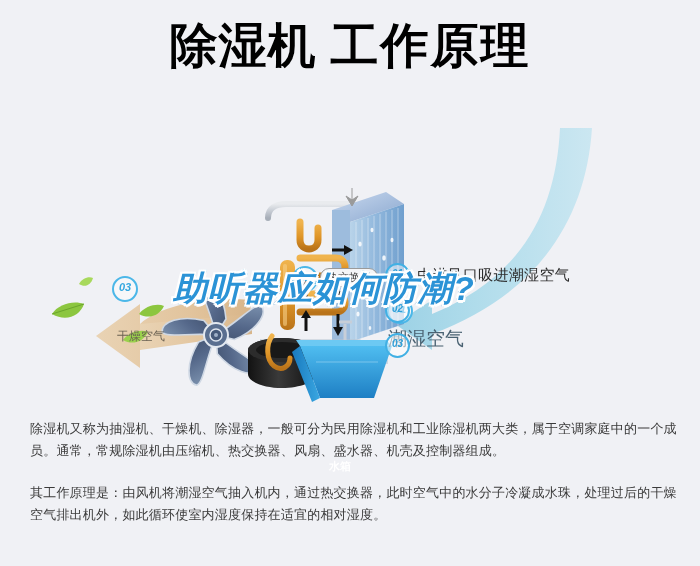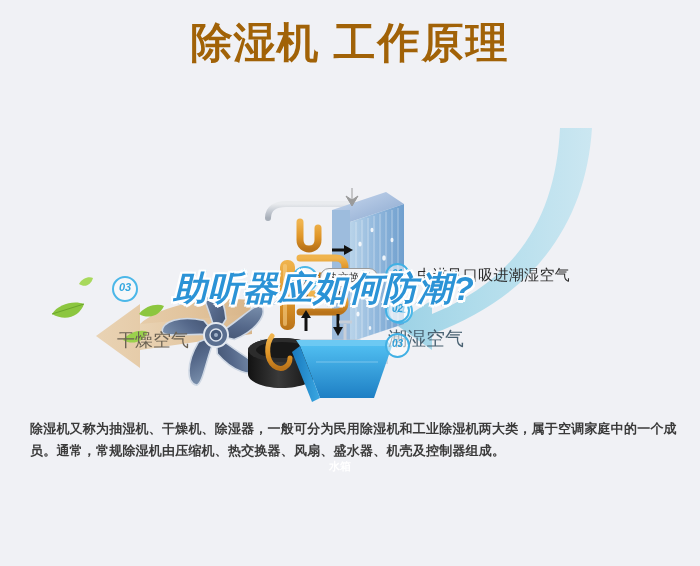--- a/index.html
+++ b/index.html
@@ -23,24 +23,24 @@
   }
 
   
   .header {
     position: absolute;
     left: 0; top: 22px;
     width: 700px;
     text-align: center;
   }
   .header-title {
-    font-size: 42px;
+    font-size: 48px;
     font-weight: 700;
     letter-spacing: 2px;
-    color: #a16207;
+    color: #000000;
     line-height: 1;
     white-space: nowrap;
   }
   .header-title .t1 { letter-spacing: 1px; }
   .header-title .t2 { margin-left: 14px; font-weight: 700; }
 
   
   .diagram {
     position: absolute;
     left: 0; top: 118px;
@@ -52,21 +52,21 @@
   
   .dlabel {
     position: absolute;
     font-size: 13px;
     color: #5b5348;
     white-space: nowrap;
   }
   .dlabel-dry {
     left: 117px; top: 210px;
     color: #6b6253;
-    font-size: 18px;
+    font-size: 12px;
   }
   .dlabel-humid {
     left: 388px; top: 208px;
     color: #4a6272;
     font-size: 19px;
   }
   .dlabel-tank {
     left: 329px; top: 341px;
     color: #ffffff;
     font-size: 11px;
@@ -158,21 +158,20 @@
     background: linear-gradient(#5fc2ef 0%, #2b93d6 45%, #1a7ec2 100%);
     -webkit-background-clip: text;
     background-clip: text;
   }
 
   
   .body-copy {
     position: absolute;
     left: 30px; top: 418px;
     width: 648px;
-    font-weight: bold;
   }
   .body-para {
     font-size: 13px;
     line-height: 22px;
     color: #3a3a3a;
     margin: 0 0 20px 0;
     letter-spacing: 0.2px;
   }
   .body-para:last-child { margin-bottom: 0; }
 </style>
@@ -383,15 +382,16 @@
       <span class="legend-num">03</span>
     </div>
   </div>
 
   <div class="overlay-title">
     <span class="inner">助听器应如何防潮?</span>
   </div>
 
   <div class="body-copy">
     <p class="body-para">除湿机又称为抽湿机、干燥机、除湿器，一般可分为民用除湿机和工业除湿机两大类，属于空调家庭中的一个成员。通常，常规除湿机由压缩机、热交换器、风扇、盛水器、机壳及控制器组成。</p>
+    <p class="body-para">其工作原理是：由风机将潮湿空气抽入机内，通过热交换器，此时空气中的水分子冷凝成水珠，处理过后的干燥空气排出机外，如此循环使室内湿度保持在适宜的相对湿度。</p>
   </div>
 
 </div>
 
 </body></html>

